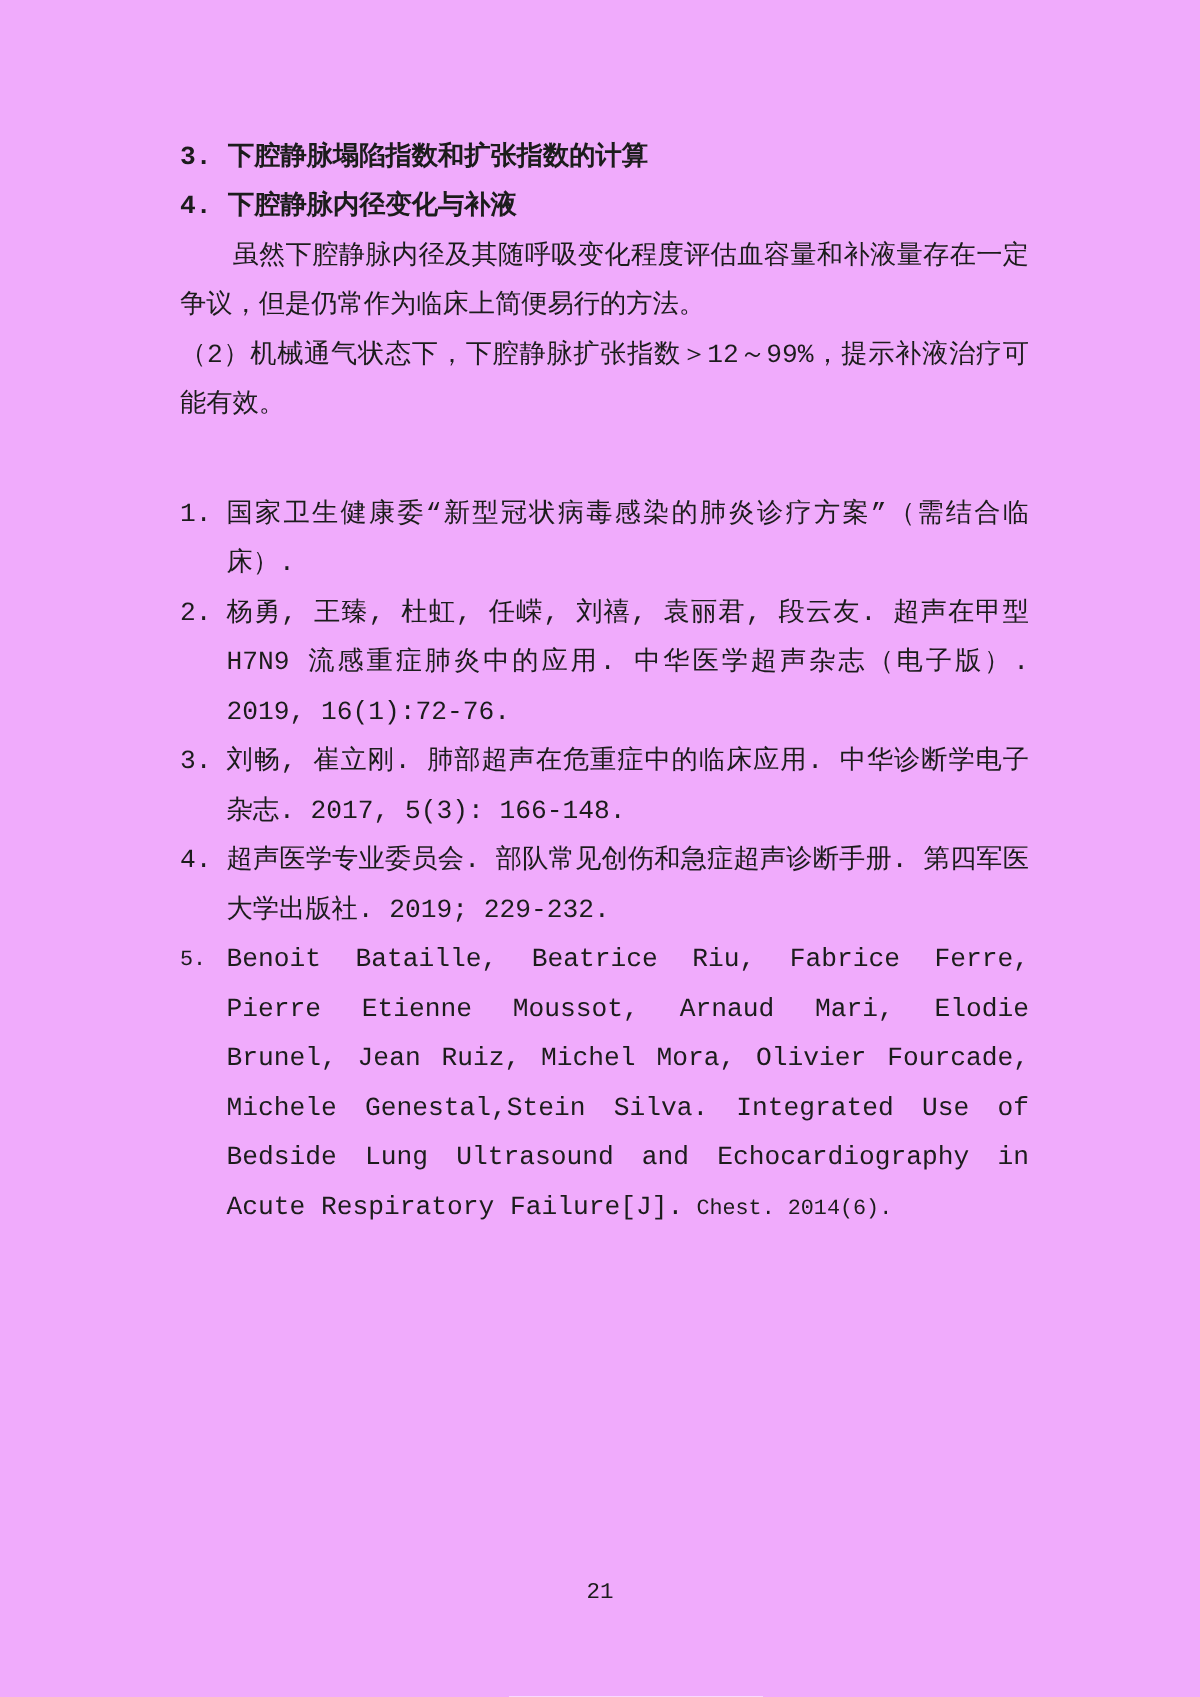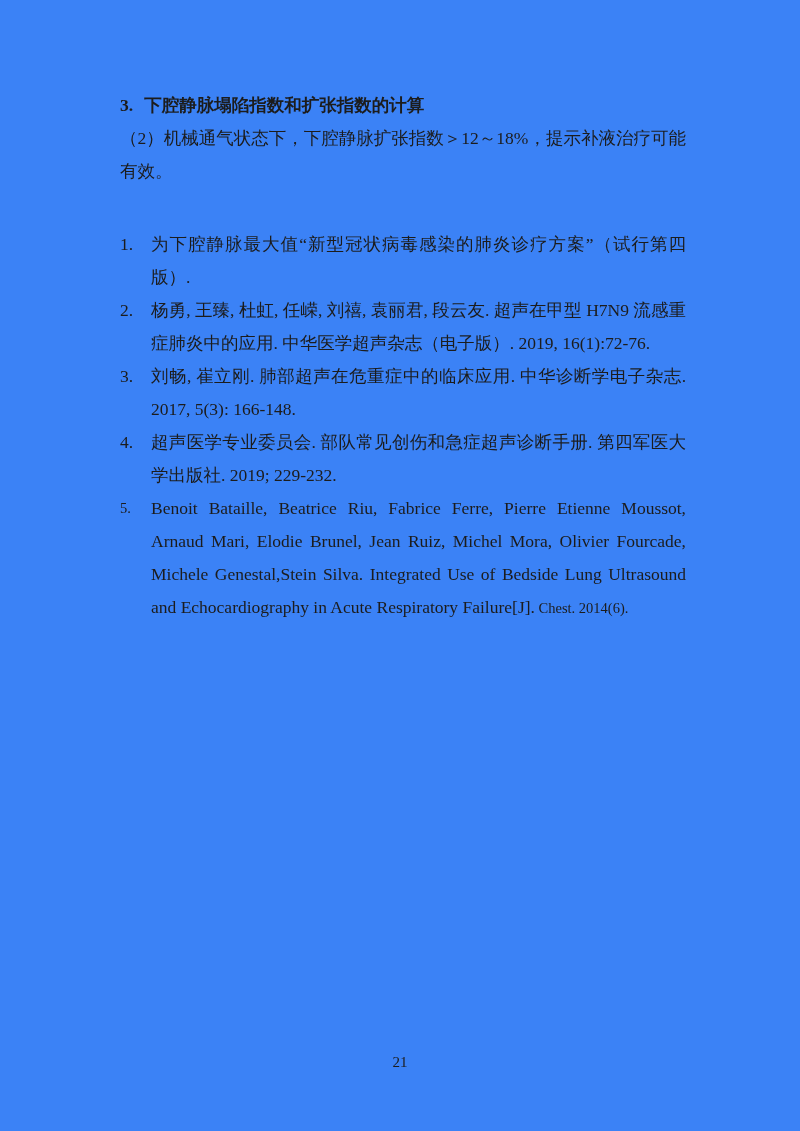--- a/index.html
+++ b/index.html
@@ -1,21 +1,21 @@
 <!DOCTYPE html>
 <html><head>
 <meta charset="utf-8">
 <style>
   html, body { margin: 0; padding: 0; background: #ffffff; }
   .page {
     position: relative;
     width: 800px;
     height: 1131px;
-    background: #3b82f6;
-    font-family: Liberation Serif, serif;
+    background: #f0abfc;
+    font-family: Liberation Mono, monospace;
     color: #1c1c1c;
     overflow: hidden;
   }
   .content {
     position: absolute;
     left: 120px;
     top: 89px;
     width: 566px;
   }
   .content p { margin: 0; }
@@ -55,28 +55,30 @@
 </style>
 </head>
 <body>
 
 <div class="page">
   <div class="content">
 
     <p class="line heading"><span class="hnum">3.</span><span>下腔静脉塌陷指数和扩张指数的计算</span></p>
 
 
+    <p class="line heading"><span class="hnum">4.</span><span>下腔静脉内径变化与补液</span></p>
 
-    <p class="line">（2）机械通气状态下，下腔静脉扩张指数＞12～18%，提示补液治疗可能有效。</p>
+    <p class="line indent2">虽然下腔静脉内径及其随呼吸变化程度评估血容量和补液量存在一定争议，但是仍常作为临床上简便易行的方法。</p>
+    <p class="line">（2）机械通气状态下，下腔静脉扩张指数＞12～99%，提示补液治疗可能有效。</p>
 
     <div class="refs">
 
       <div class="ref">
         <span class="rnum">1.</span>
-        <span class="rtext">为下腔静脉最大值“新型冠状病毒感染的肺炎诊疗方案”（试行第四版）.</span>
+        <span class="rtext">国家卫生健康委“新型冠状病毒感染的肺炎诊疗方案”（需结合临床）.</span>
       </div>
 
       <div class="ref">
         <span class="rnum">2.</span>
         <span class="rtext">杨勇, 王臻, 杜虹, 任嵘, 刘禧, 袁丽君, 段云友. 超声在甲型 H7N9 流感重症肺炎中的应用. 中华医学超声杂志（电子版）. 2019, 16(1):72-76.</span>
       </div>
 
       <div class="ref">
         <span class="rnum">3.</span>
         <span class="rtext">刘畅, 崔立刚. 肺部超声在危重症中的临床应用. 中华诊断学电子杂志. 2017, 5(3): 166-148.</span>

